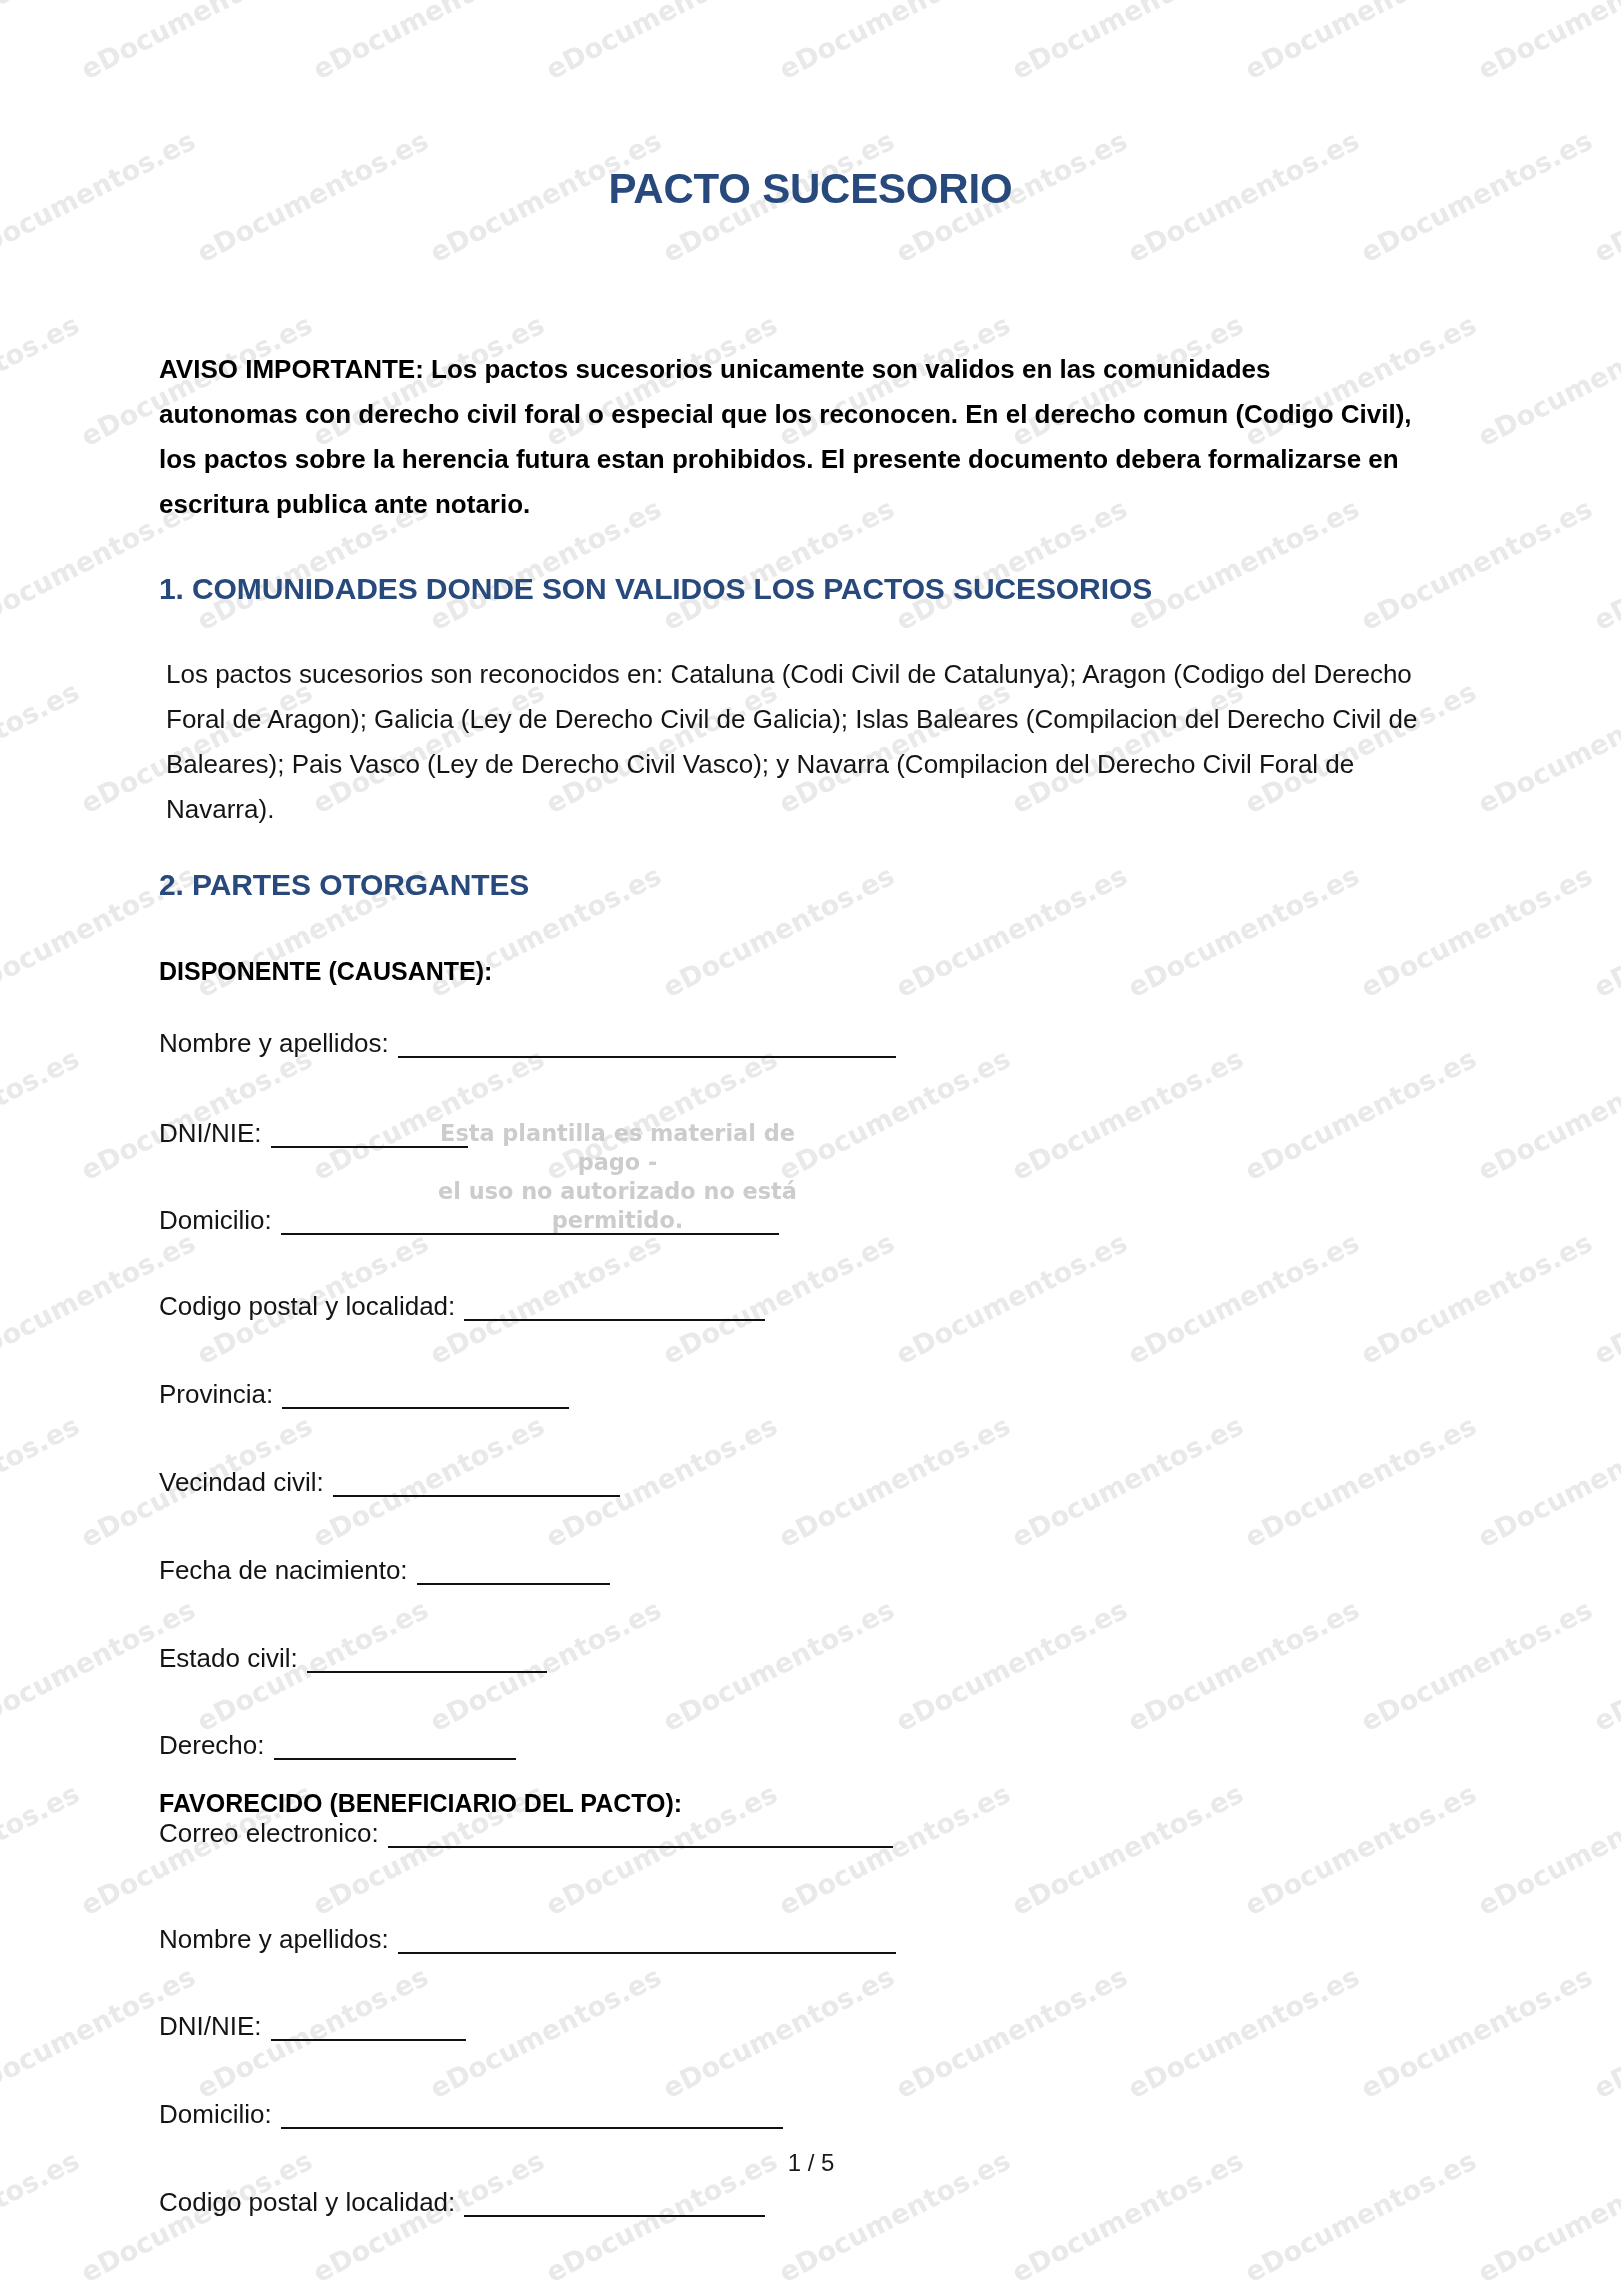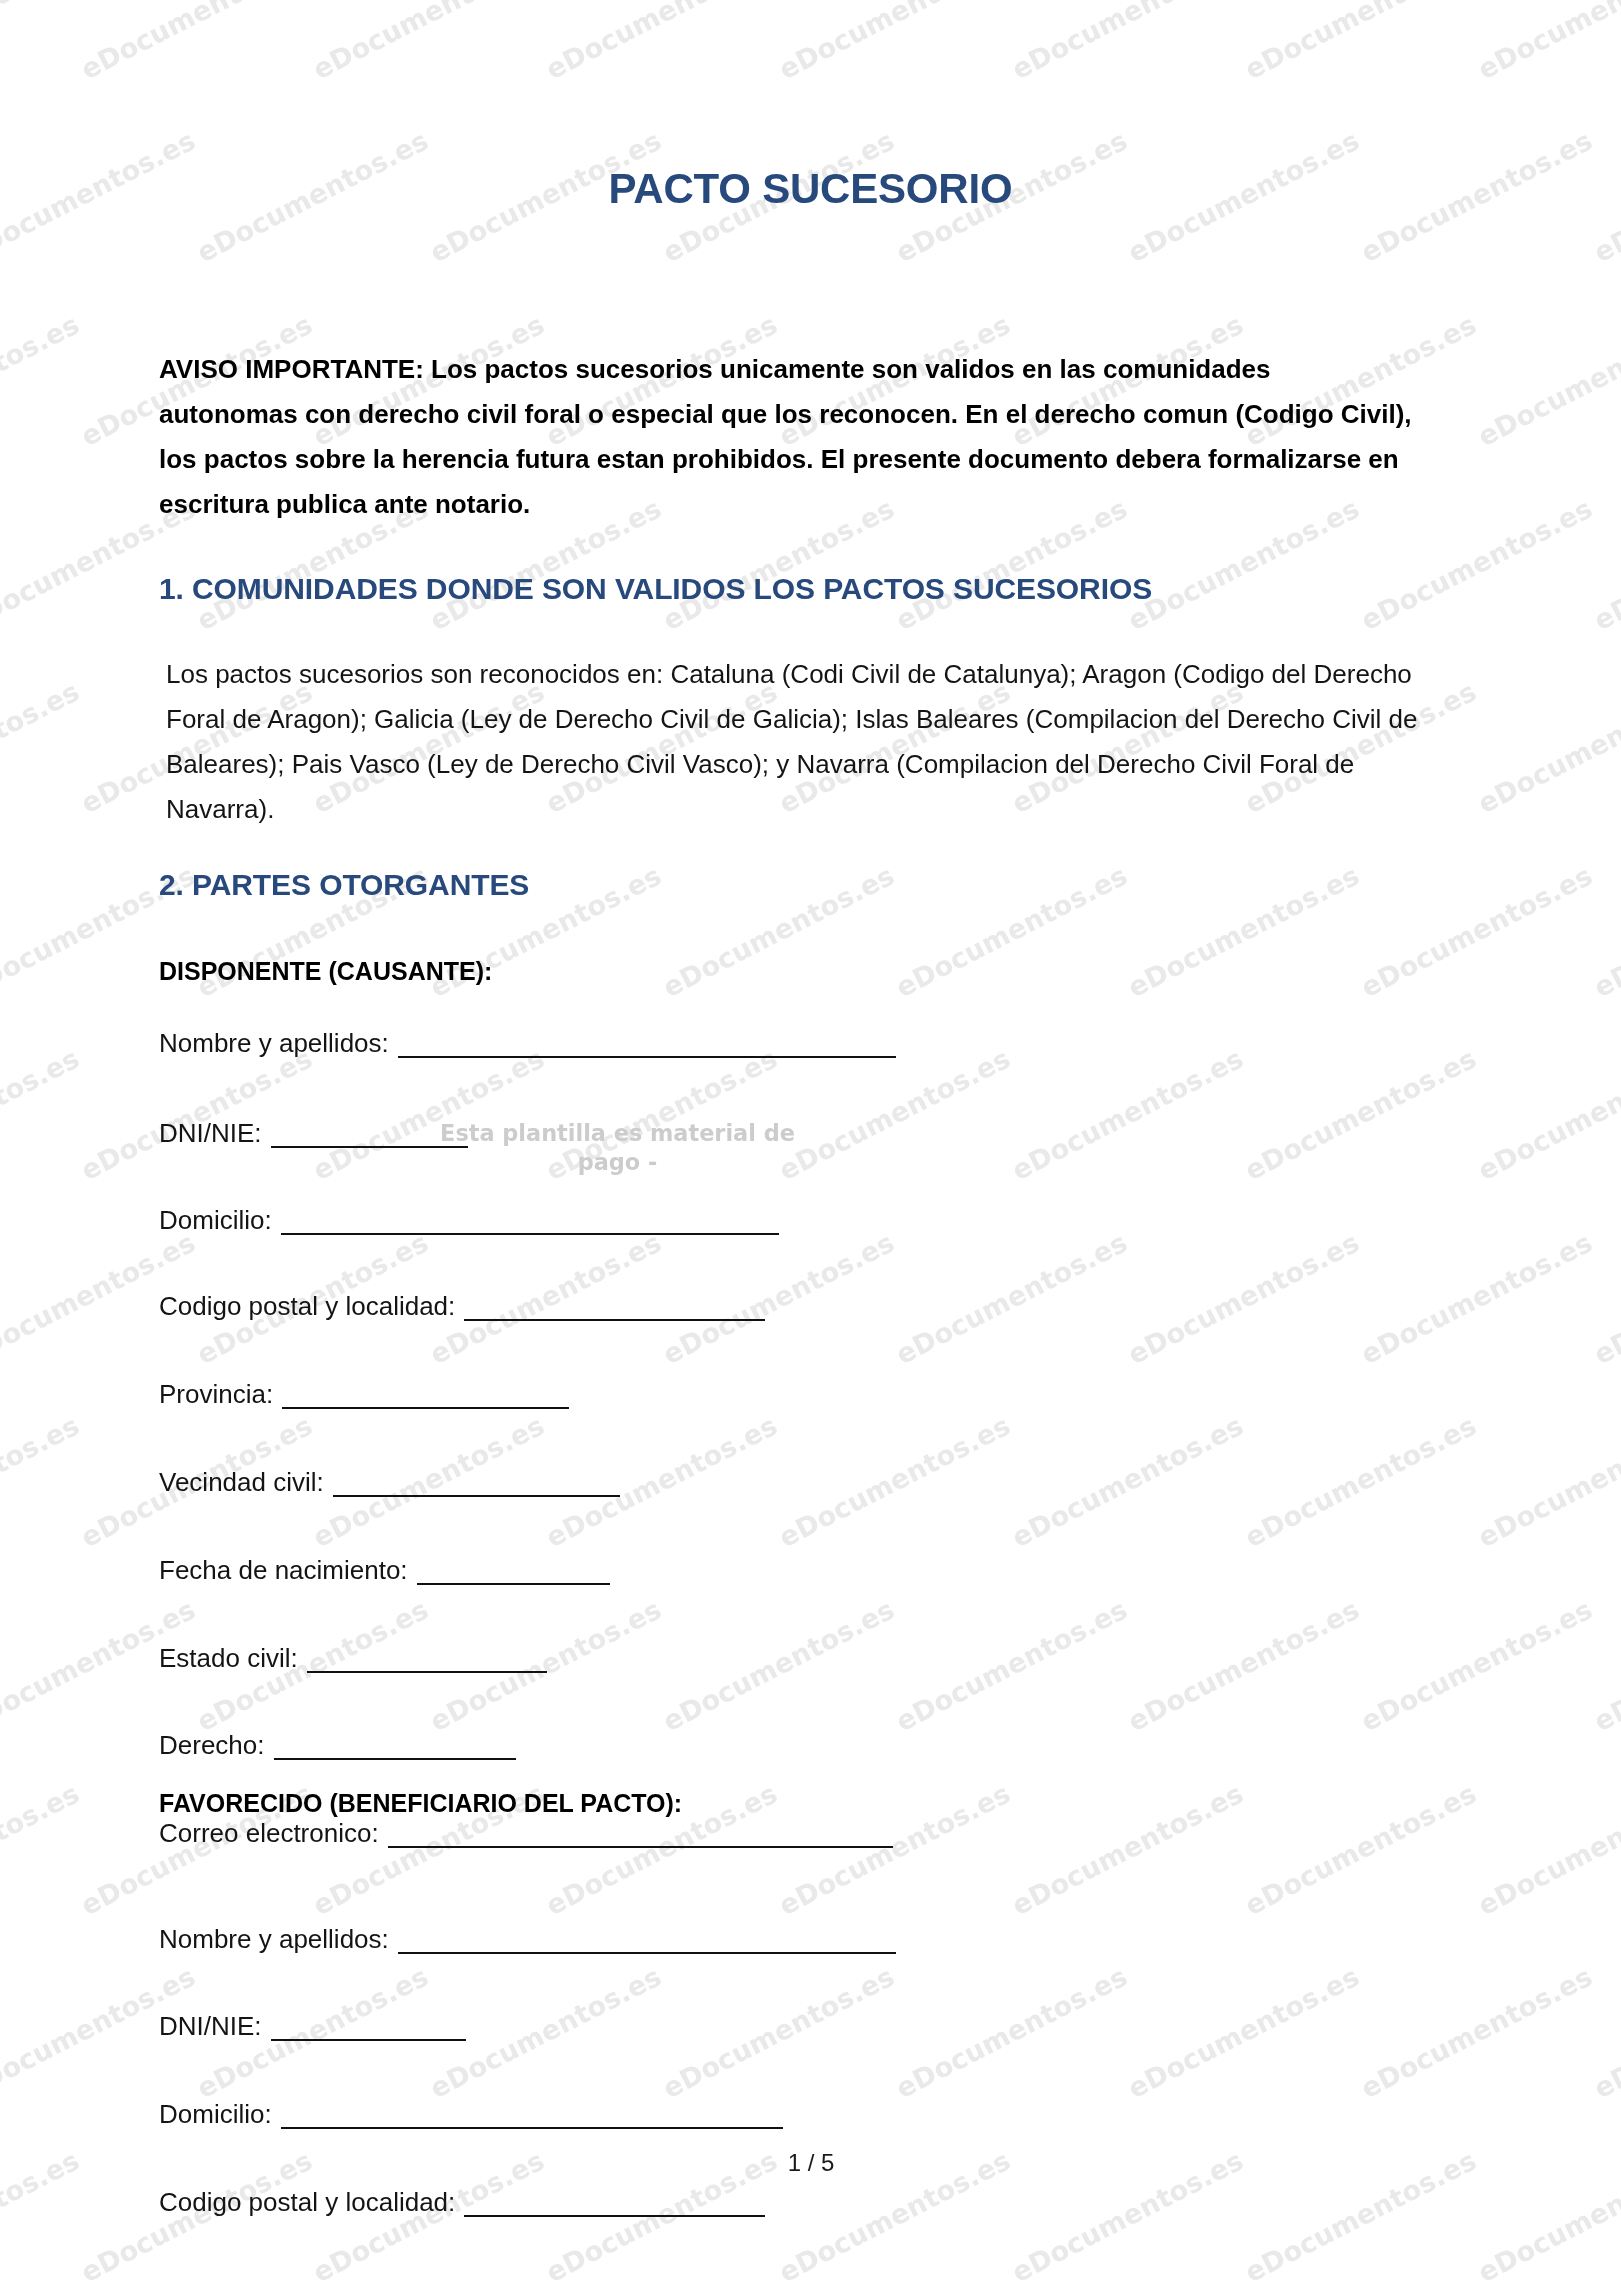--- a/index.html
+++ b/index.html
@@ -339,16 +339,17 @@
           <span class="rule" style="width: 301px;"></span>
         </div>
       </div>
 
     <div class="footer-page">1 / 5</div>
 
   </div>
 
   <div class="paid-notice">
     <div>Esta plantilla es material de pago -</div>
+    <div>el uso no autorizado no está permitido.</div>
   </div>
 
 </div>
 
 
 </body></html>

